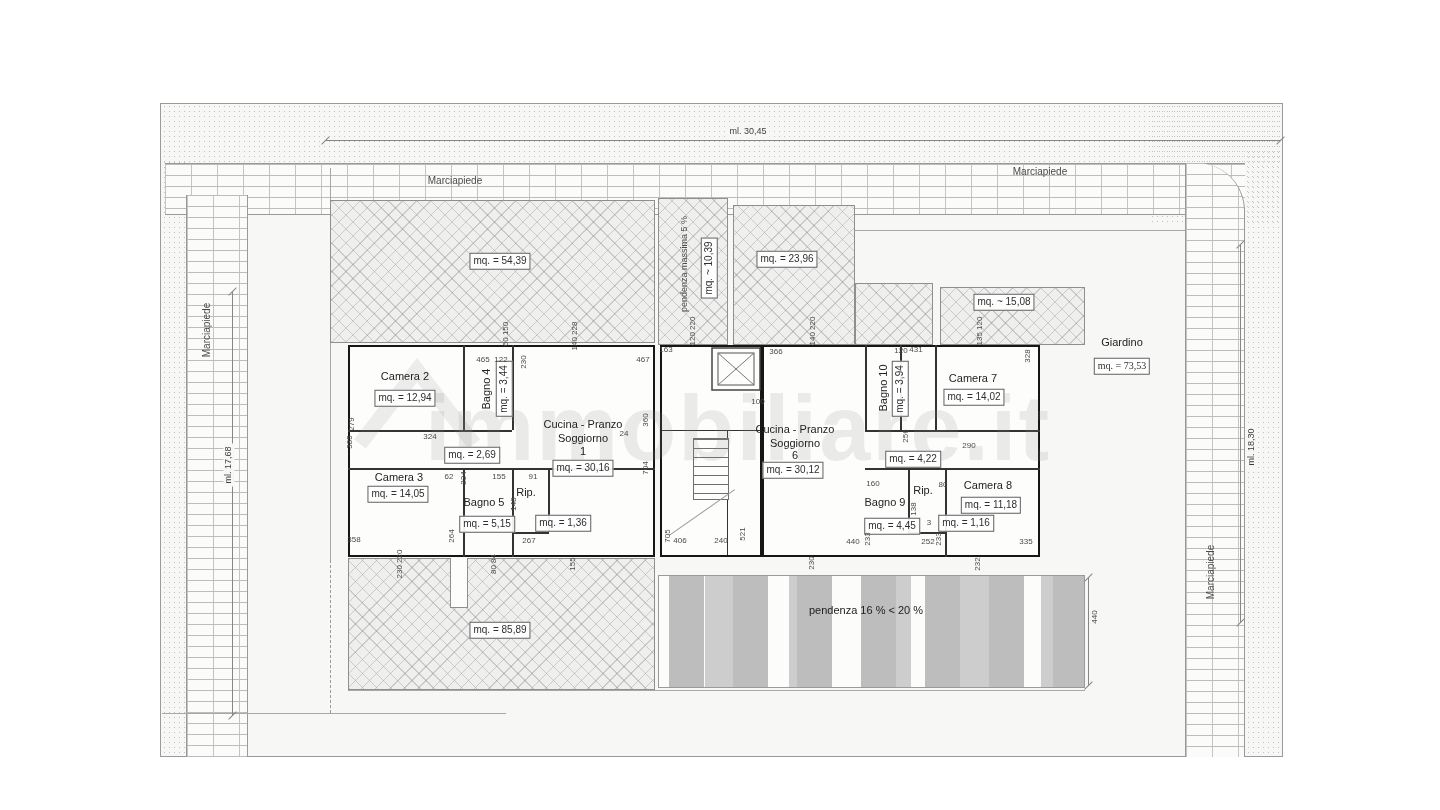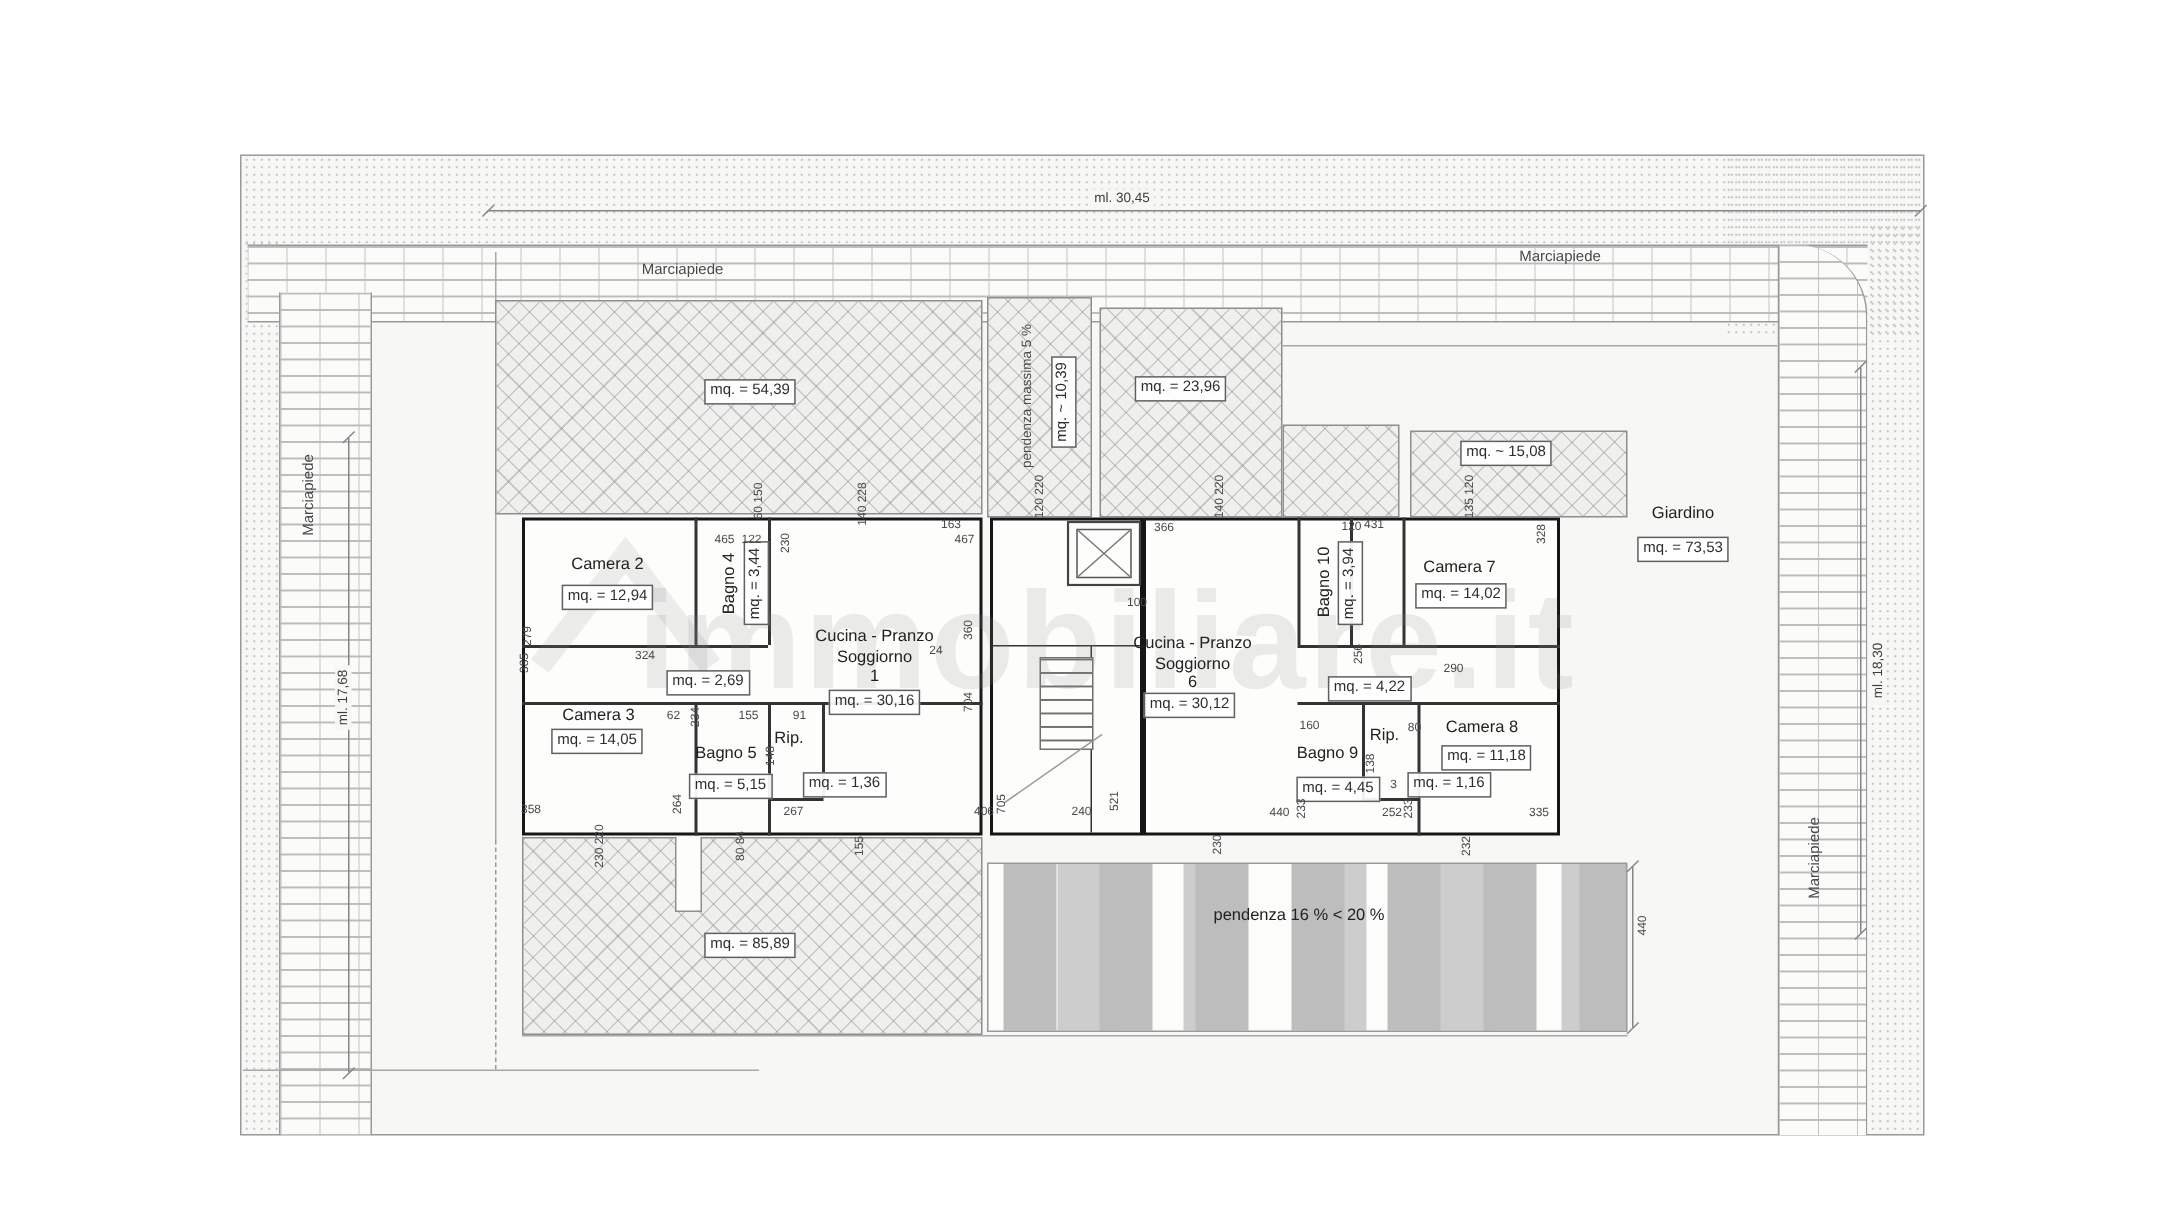--- a/index.html
+++ b/index.html
@@ -135,21 +135,21 @@
 
 <div class="pl wm" style="left: 738px; top: 428px;">immobiliare.it</div>
     <div class="pl" style="left: 455px; top: 181px; font-size: 10px;">Marciapiede</div>
     <div class="pl" style="left: 1040px; top: 172px; font-size: 10px;">Marciapiede</div>
     <div class="pl rot" style="left: 207px; top: 330px; font-size: 10px;">Marciapiede</div>
     <div class="pl rot" style="left: 1211px; top: 572px; font-size: 10px;">Marciapiede</div>
     <div class="pl dimlab" style="left: 748px; top: 132px; font-size: 9px;">ml. 30,45</div>
     <div class="pl rot dimlab" style="left: 229px; top: 465px; font-size: 9px;">ml. 17,68</div>
     <div class="pl rot dimlab" style="left: 1252px; top: 447px; font-size: 9px;">ml. 18,30</div>
     <div class="pl roomlab" style="left: 1122px; top: 343px; font-size: 11px;">Giardino</div>
-    <div class="pl boxed" style="left: 1122px; top: 366px;">mq. = 73,53</div>
+    <div class="pl boxed" style="left: 1122px; top: 366px; font-family: Liberation Serif, serif;">mq. = 73,53</div>
     <div class="pl boxed" style="left: 500px; top: 261px;">mq. = 54,39</div>
     <div class="pl boxed" style="left: 787px; top: 259px;">mq. = 23,96</div>
     <div class="pl boxed" style="left: 1004px; top: 302px;">mq. ~ 15,08</div>
     <div class="pl rot" style="left: 685px; top: 264px; font-size: 9px;">pendenza massima 5 %</div>
     <div class="pl boxed rot" style="left: 709px; top: 268px;">mq. ~ 10,39</div>
     <div class="pl boxed" style="left: 500px; top: 630px;">mq. = 85,89</div>
     <div class="pl roomlab" style="left: 866px; top: 611px; font-size: 11px;">pendenza 16 % &lt; 20 %</div>
     <div class="pl roomlab" style="left: 405px; top: 377px; font-size: 11px;">Camera 2</div>
     <div class="pl boxed" style="left: 405px; top: 398px;">mq. = 12,94</div>
     <div class="pl rot roomlab" style="left: 487px; top: 389px; font-size: 11px;">Bagno 4</div>
@@ -178,40 +178,40 @@
     <div class="pl boxed" style="left: 892px; top: 526px;">mq. = 4,45</div>
     <div class="pl roomlab" style="left: 923px; top: 491px; font-size: 11px;">Rip.</div>
     <div class="pl boxed" style="left: 966px; top: 523px;">mq. = 1,16</div>
     <div class="pl roomlab" style="left: 988px; top: 486px; font-size: 11px;">Camera 8</div>
     <div class="pl boxed" style="left: 991px; top: 505px;">mq. = 11,18</div>
     <div class="pl rot" style="left: 1095px; top: 617px;">440</div>
     <div class="pl" style="left: 483px; top: 360px;">465</div>
     <div class="pl" style="left: 501px; top: 360px;">122</div>
     <div class="pl rot" style="left: 524px; top: 362px;">230</div>
     <div class="pl" style="left: 643px; top: 360px;">467</div>
-    <div class="pl" style="left: 634px; top: 350px;">163</div>
+    <div class="pl" style="left: 666px; top: 350px;">163</div>
     <div class="pl" style="left: 776px; top: 352px;">366</div>
     <div class="pl" style="left: 901px; top: 351px;">120</div>
     <div class="pl" style="left: 916px; top: 350px;">431</div>
     <div class="pl rot" style="left: 1028px; top: 356px;">328</div>
     <div class="pl rot" style="left: 352px; top: 424px;">279</div>
     <div class="pl rot" style="left: 350px; top: 442px;">385</div>
     <div class="pl" style="left: 430px; top: 437px;">324</div>
     <div class="pl" style="left: 449px; top: 477px;">62</div>
     <div class="pl rot" style="left: 464px; top: 478px;">234</div>
     <div class="pl" style="left: 499px; top: 477px;">155</div>
     <div class="pl" style="left: 533px; top: 477px;">91</div>
     <div class="pl rot" style="left: 514px; top: 504px;">148</div>
     <div class="pl" style="left: 624px; top: 434px;">24</div>
     <div class="pl rot" style="left: 646px; top: 420px;">360</div>
     <div class="pl rot" style="left: 646px; top: 468px;">704</div>
     <div class="pl" style="left: 354px; top: 540px;">358</div>
     <div class="pl rot" style="left: 452px; top: 536px;">264</div>
     <div class="pl" style="left: 529px; top: 541px;">267</div>
-    <div class="pl" style="left: 656px; top: 541px;">406</div>
+    <div class="pl" style="left: 680px; top: 541px;">406</div>
     <div class="pl" style="left: 758px; top: 402px;">100</div>
     <div class="pl rot" style="left: 906px; top: 436px;">256</div>
     <div class="pl" style="left: 969px; top: 446px;">290</div>
     <div class="pl" style="left: 873px; top: 484px;">160</div>
     <div class="pl" style="left: 943px; top: 485px;">80</div>
     <div class="pl rot" style="left: 914px; top: 509px;">138</div>
     <div class="pl" style="left: 929px; top: 523px;">3</div>
     <div class="pl" style="left: 721px; top: 541px;">240</div>
     <div class="pl rot" style="left: 743px; top: 534px;">521</div>
     <div class="pl rot" style="left: 668px; top: 536px;">705</div>

